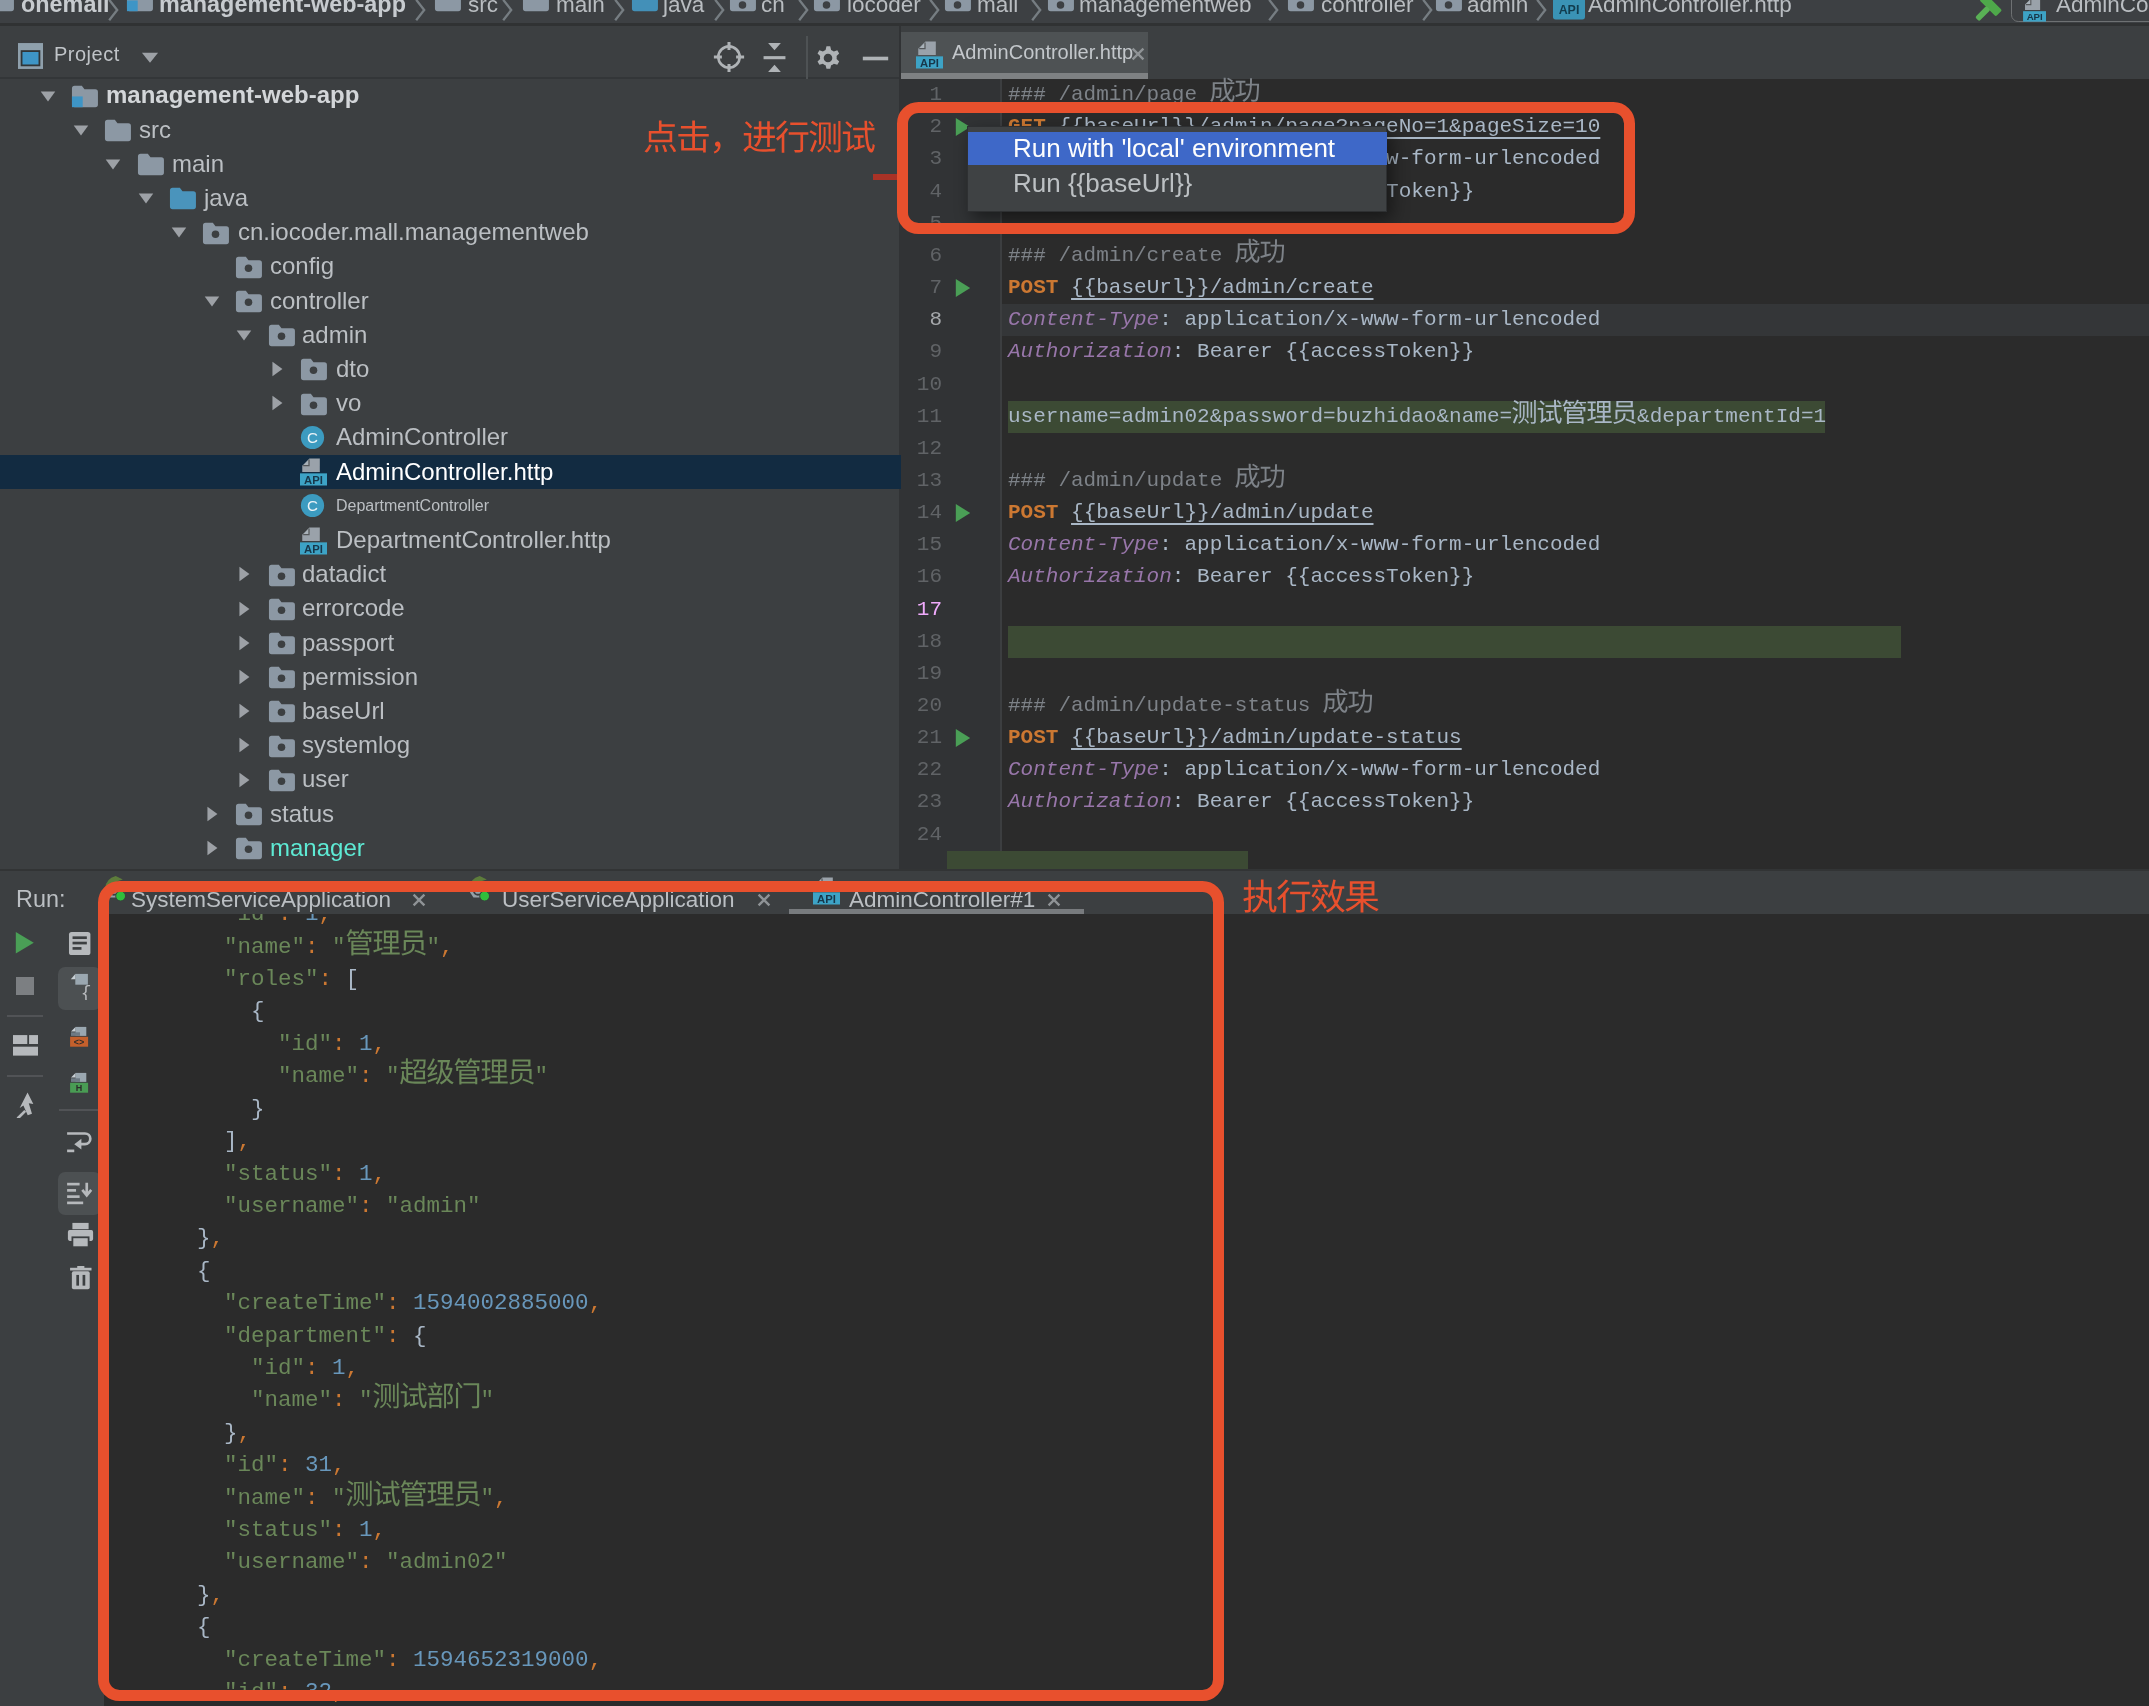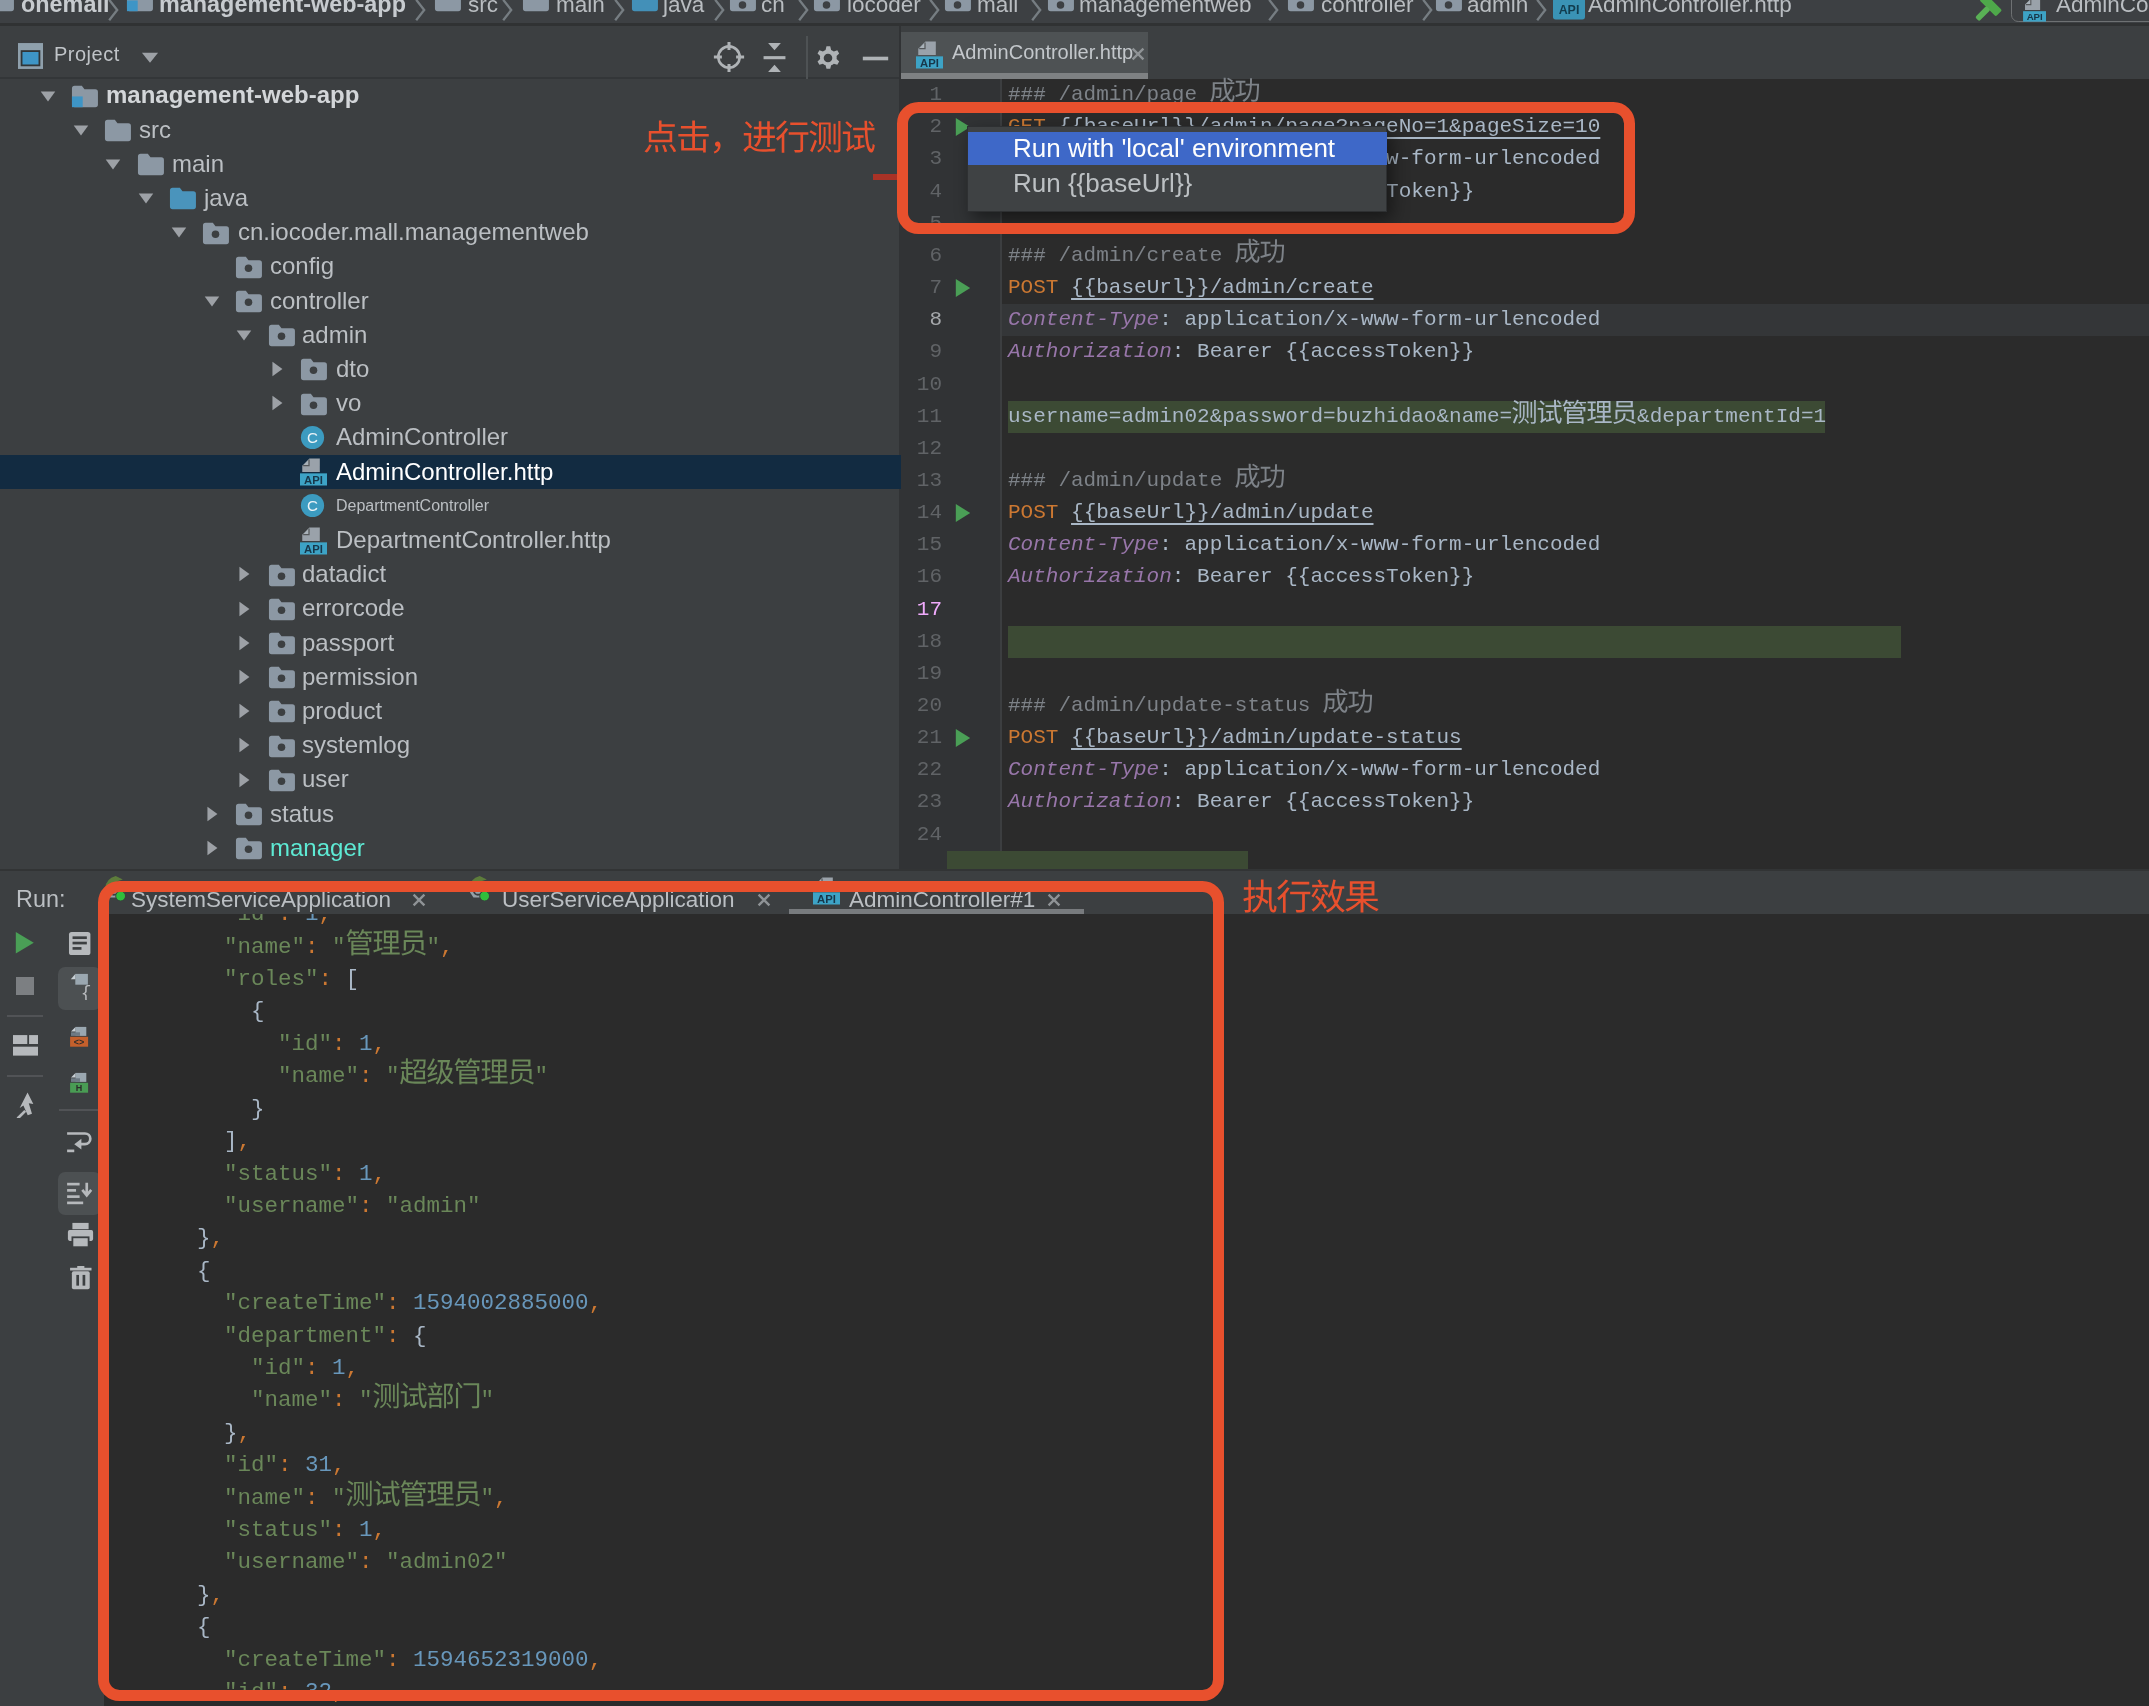--- a/index.html
+++ b/index.html
@@ -1,21 +1,21 @@
 <!DOCTYPE html>
 <html style="font-size:14.4px"><head><meta charset="utf-8"><style>
 *{margin:0;padding:0;box-sizing:border-box}
 html,body{width:2149px;height:1707px;overflow:hidden;background:#2b2b2b}
 #root{position:absolute;width:2149px;height:1707px;font-family:"Liberation Sans",sans-serif;overflow:hidden}
 .abs{position:absolute}
 .cg{display:inline-block;fill:currentColor;overflow:visible}
 .mono{font-family:"Liberation Mono",monospace;white-space:pre}
 .ed{font-size:21px;line-height:32px;height:32px}
 .co{font-size:22.5px;line-height:32px;height:32px}
-.cmt{color:#7d8288}.kw{color:#cc7832;font-weight:400}.url{color:#a9b7c6;text-decoration:underline;text-underline-offset:4.5px}
+.cmt{color:#7d8288}.kw{color:#cc7832;font-weight:700}.url{color:#a9b7c6;text-decoration:underline;text-underline-offset:4.5px}
 .hdr{color:#9876aa;font-style:italic}.val{color:#a9b7c6}
 .k{color:#6a8759}.n{color:#6897bb}.p{color:#a9b7c6}.o{color:#cc7832}
 .num{font-family:"Liberation Mono",monospace;font-size:21px;color:#606366;text-align:right}
 </style></head><body>
 <div id="root">
     <svg width="0" height="0" style="position:absolute">
       <defs>
         <path id="g0" transform="scale(1,-1)" d="M170.92041015625 465.1903076171875H419.3697509765625V395.4088134765625H170.92041015625ZM389.9891357421875 465.1903076171875H462.6707763671875Q462.6707763671875 465.1903076171875 462.6707763671875 459.3502197265625Q462.6707763671875 453.5101318359375 462.47576904296875 445.780029296875Q462.28076171875 438.0499267578125 462.28076171875 433.099853515625Q460.060791015625 320.7301025390625 456.75579833984375 251.2901611328125Q453.4508056640625 181.8502197265625 447.560791015625 145.68017578125Q441.6707763671875 109.5101318359375 430.8907470703125 95.9500732421875Q419.16064453125 81.8798828125 405.4305419921875 75.9298095703125Q391.700439453125 69.979736328125 370.5303955078125 67.419677734375Q351.140380859375 65.2496337890625 319.00543212890625 65.4696044921875Q286.8704833984375 65.6895751953125 250.04052734375 67.51953125Q249.04052734375 83.659912109375 243.5303955078125 103.55535888671875Q238.020263671875 123.4508056640625 229.340087890625 137.64111328125Q263.31982421875 134.421142578125 293.07958984375 133.72613525390625Q322.83935546875 133.0311279296875 335.4493408203125 133.0311279296875Q346.059326171875 133.0311279296875 353.6693115234375 135.11614990234375Q361.279296875 137.201171875 366.6693115234375 143.5911865234375Q374.499267578125 152.8111572265625 378.71923828125 184.27606201171875Q382.939208984375 215.740966796875 385.6591796875 280.19573974609375Q388.379150390625 344.6505126953125 389.9891357421875 452.7301025390625ZM671.099853515625 789.8798828125 716.40087890625 836.0108642578125Q747.8907470703125 820.5709228515625 782.2706298828125 800.240966796875Q816.6505126953125 779.9110107421875 847.0054321289062 759.5810546875Q877.3603515625 739.2510986328125 896.80029296875 721.64111328125L849.7691650390625 670.3900146484375Q831.1092529296875 688 801.0343627929688 709.4149780273438Q770.95947265625 730.8299560546875 737.07958984375 752.0499267578125Q703.19970703125 773.2698974609375 671.099853515625 789.8798828125ZM814.7489013671875 518.5303955078125 889.7706298828125 500Q825.940673828125 304.3900146484375 714.8907470703125 160.12481689453125Q603.8408203125 15.859619140625 450.52099609375 -74.92041015625Q445.40087890625 -66.8502197265625 435.24566650390625 -55.3299560546875Q425.0904541015625 -43.8096923828125 414.65521240234375 -32.2894287109375Q404.219970703125 -20.7691650390625 395.539794921875 -13.47900390625Q547.739501953125 67.40087890625 653.0842895507812 202.6707763671875Q758.4290771484375 337.940673828125 814.7489013671875 518.5303955078125ZM176.700439453125 670.2510986328125H950.9703369140625V596.7894287109375H176.700439453125ZM128.1092529296875 670.2510986328125H206.0810546875V388.16064453125Q206.0810546875 335.04052734375 202.0810546875 273.16534423828125Q198.0810546875 211.2901611328125 187.1910400390625 146.91497802734375Q176.301025390625 82.539794921875 155.10601806640625 22.44464111328125Q133.9110107421875 -37.6505126953125 99.301025390625 -86.820556640625Q93.40087890625 -79.140380859375 81.4906005859375 -69.20513916015625Q69.580322265625 -59.2698974609375 57.47503662109375 -50.22467041015625Q45.3697509765625 -41.179443359375 36.299560546875 -36.83935546875Q78.179443359375 24.6005859375 97.42437744140625 98.79559326171875Q116.6693115234375 172.9906005859375 122.3892822265625 248.57562255859375Q128.1092529296875 324.16064453125 128.1092529296875 389.16064453125ZM543.7489013671875 838.7503662109375H621.720703125Q621.16064453125 700.3509521484375 631.9055786132812 575.26123046875Q642.6505126953125 450.1715087890625 662.92041015625 345.7315673828125Q683.1903076171875 241.2916259765625 711.400146484375 164.7315673828125Q739.6099853515625 88.1715087890625 774.259765625 46.02642822265625Q808.9095458984375 3.88134765625 847.3292236328125 3.88134765625Q869.0390625 3.88134765625 879.5640258789062 46.51629638671875Q890.0889892578125 89.1512451171875 894.0889892578125 188.6910400390625Q906.8892822265625 176.500732421875 925.5296630859375 164.89544677734375Q944.1700439453125 153.2901611328125 959.140380859375 147.780029296875Q952.4102783203125 62.3697509765625 939.5350952148438 14.22467041015625Q926.659912109375 -33.92041015625 903.3346557617188 -53.33538818359375Q880.0093994140625 -72.7503662109375 841.4290771484375 -72.7503662109375Q790.9189453125 -72.7503662109375 749.1638793945312 -38.82525634765625Q707.4088134765625 -4.900146484375 674.6287841796875 56.8900146484375Q641.8487548828125 118.68017578125 617.73876953125 203.27532958984375Q593.6287841796875 287.8704833984375 577.4088134765625 389.7105712890625Q561.1888427734375 491.5506591796875 552.9688720703125 605.380615234375Q544.7489013671875 719.2105712890625 543.7489013671875 838.7503662109375Z"></path>
         <path id="g1" transform="scale(1,-1)" d="M51.07958984375 721.8907470703125H418.8299560546875V650.1591796875H51.07958984375ZM426.240234375 611.3509521484375H901.939208984375V539.4493408203125H426.240234375ZM199.138916015625 693.56005859375H272.9906005859375V192.6099853515625H199.138916015625ZM866.87841796875 611.3509521484375H940.340087890625Q940.340087890625 611.3509521484375 940.340087890625 604.2308349609375Q940.340087890625 597.1107177734375 940.340087890625 588.0155639648438Q940.340087890625 578.92041015625 939.9500732421875 573.580322265625Q933.900146484375 418.92041015625 927.7651977539062 311.200439453125Q921.6302490234375 203.48046875 913.9953002929688 134.28546142578125Q906.3603515625 65.0904541015625 896.140380859375 26.11541748046875Q885.92041015625 -12.859619140625 871.700439453125 -29.6396484375Q855.580322265625 -50.8798828125 837.8502197265625 -58.80499267578125Q820.1201171875 -66.7301025390625 794.3900146484375 -69.2901611328125Q770.219970703125 -71.240234375 729.9750366210938 -71.020263671875Q689.7301025390625 -70.80029296875 646.900146484375 -67.9703369140625Q645.900146484375 -51.6099853515625 639.8049926757812 -30.43450927734375Q633.7098388671875 -9.259033203125 623.2496337890625 6.101318359375Q669.619384765625 2.4913330078125 708.2442016601562 1.38134765625Q746.8690185546875 0.2713623046875 763.259033203125 0.2713623046875Q779.0889892578125 0.2713623046875 788.198974609375 3.35638427734375Q797.3089599609375 6.44140625 805.3089599609375 15.8314208984375Q816.7489013671875 28.661376953125 825.9938354492188 64.88134765625Q835.23876953125 101.101318359375 842.2886962890625 168.84625244140625Q849.338623046875 236.5911865234375 855.3885498046875 341.1910400390625Q861.4384765625 445.7908935546875 866.87841796875 595.16064453125ZM37.6895751953125 181.7908935546875Q87.2496337890625 193.0108642578125 151.919677734375 209.7308349609375Q216.5897216796875 226.4508056640625 288.8697509765625 245.86578369140625Q361.1497802734375 265.28076171875 433.759765625 284.8907470703125L443 213.9891357421875Q341.56005859375 184.59912109375 239.06005859375 155.59912109375Q136.56005859375 126.59912109375 56.43994140625 104.819091796875ZM596.59912109375 823.7503662109375H672.0108642578125Q671.0108642578125 708.3900146484375 667.7058715820312 598.2948608398438Q664.40087890625 488.19970703125 649.7908935546875 388.22467041015625Q635.180908203125 288.2496337890625 602.6559448242188 200.6396484375Q570.1309814453125 113.0296630859375 511.6910400390625 42.22467041015625Q453.2510986328125 -28.580322265625 361.201171875 -80.5303955078125Q356.0810546875 -71.2901611328125 346.81585693359375 -60.3798828125Q337.5506591796875 -49.4696044921875 327.200439453125 -38.83935546875Q316.8502197265625 -28.2091064453125 307.3900146484375 -21.9189453125Q395.31982421875 24.6910400390625 450.22467041015625 90.59588623046875Q505.1295166015625 156.500732421875 535.3994140625 237.820556640625Q565.6693115234375 319.140380859375 578.4142456054688 413.1302490234375Q591.1591796875 507.1201171875 593.379150390625 610.6201171875Q595.59912109375 714.1201171875 596.59912109375 823.7503662109375Z"></path>
         <path id="g2" transform="scale(1,-1)" d="M486.4898681640625 91.739501953125 533.2308349609375 121Q558.500732421875 96.780029296875 585.3556518554688 67.75506591796875Q612.2105712890625 38.7301025390625 635.4555053710938 10.70513916015625Q658.700439453125 -17.31982421875 672.5303955078125 -38.9298095703125L623.83935546875 -72.7503662109375Q610.3994140625 -50.5303955078125 587.5444946289062 -21.61541748046875Q564.6895751953125 7.299560546875 538.2246704101562 37.21453857421875Q511.759765625 67.1295166015625 486.4898681640625 91.739501953125ZM311.979736328125 781.820556640625H649.48046875V156.9095458984375H588.1092529296875V724.1295166015625H371.40087890625V154.179443359375H311.979736328125ZM866.939208984375 827.240234375H928.700439453125V7.180908203125Q928.700439453125 -23.5694580078125 920.5303955078125 -39.69970703125Q912.3603515625 -55.8299560546875 893.68017578125 -64.340087890625Q874.3900146484375 -72.020263671875 841.099853515625 -74.38531494140625Q807.8096923828125 -76.7503662109375 754.859619140625 -76.140380859375Q753.07958984375 -63.7301025390625 746.5444946289062 -45.39471435546875Q740.0093994140625 -27.059326171875 733.279296875 -13.0390625Q773.1591796875 -14.0390625 804.6591796875 -14.0390625Q836.1591796875 -14.0390625 846.939208984375 -13.4290771484375Q866.939208984375 -13.4290771484375 866.939208984375 6.5709228515625ZM729.939208984375 749.80029296875H789.7503662109375V150.6396484375H729.939208984375ZM445.6396484375 652.5101318359375H503.500732421875V297.8690185546875Q503.500732421875 247.6490478515625 496.1107177734375 195.62408447265625Q488.720703125 143.59912109375 467.220703125 93.6591796875Q445.720703125 43.71923828125 404.52569580078125 0.059326171875Q363.3306884765625 -43.6005859375 295.720703125 -78.0904541015625Q292.5506591796875 -71.580322265625 285.820556640625 -62.6201171875Q279.0904541015625 -53.659912109375 271.9703369140625 -44.78472900390625Q264.8502197265625 -35.9095458984375 258.900146484375 -31.5694580078125Q321.3900146484375 0.3603515625 358.85491943359375 38.70513916015625Q396.31982421875 77.0499267578125 415.06475830078125 120.0897216796875Q433.8096923828125 163.1295166015625 439.72467041015625 208.4493408203125Q445.6396484375 253.7691650390625 445.6396484375 298.6490478515625ZM81.179443359375 775.7691650390625 125.92041015625 829.0904541015625Q153.140380859375 815.260498046875 183.92041015625 796.7355346679688Q214.700439453125 778.2105712890625 243.06549072265625 759.6856079101562Q271.4305419921875 741.16064453125 289.2105712890625 725.5506591796875L242.9095458984375 664.8892822265625Q225.9095458984375 681.1092529296875 198.43450927734375 701.0242309570312Q170.95947265625 720.939208984375 140.179443359375 740.5491943359375Q109.3994140625 760.1591796875 81.179443359375 775.7691650390625ZM37.859619140625 506.1092529296875 80.820556640625 559.6505126953125Q108.6505126953125 545.820556640625 139.54052734375 527.9906005859375Q170.4305419921875 510.16064453125 199.2105712890625 492.440673828125Q227.9906005859375 474.720703125 246.7706298828125 460.1107177734375L202.4696044921875 400.4493408203125Q184.859619140625 415.4493408203125 156.4696044921875 434.059326171875Q128.07958984375 452.6693115234375 97.07958984375 471.779296875Q66.07958984375 490.8892822265625 37.859619140625 506.1092529296875ZM58.3494873046875 -27.2496337890625Q78.5694580078125 11.5303955078125 102.20440673828125 64.94537353515625Q125.83935546875 118.3603515625 150.1693115234375 177.55535888671875Q174.499267578125 236.7503662109375 194.1092529296875 292.48046875L254.16064453125 252.859619140625Q236.3306884765625 200.6895751953125 214.47576904296875 144.16461181640625Q192.620849609375 87.6396484375 169.76593017578125 33.5296630859375Q146.9110107421875 -20.580322265625 125.6910400390625 -67.3104248046875Z"></path>
@@ -319,21 +319,21 @@
         <circle cx="15" cy="16" r="4.2" fill="#3c3f41"></circle>
       </svg>
       <div class="abs" style="left:302px;top:660px;height:34px;line-height:34px;font-size:24px;color:#bbbfc3;white-space:nowrap">permission</div>
       <svg class="abs" style="left:234px;top:701px" width="20" height="20" viewBox="0 0 22 22">
         <path d="M6 3 L17 11 L6 19 Z" fill="#9da1a6"></path>
       </svg>
       <svg class="abs" style="left:268px;top:698px" width="27" height="25" viewBox="0 0 30 27.900000000000002">
         <path d="M1 6 q0-3 3-3 h8 l3 4 h12 q3 0 3 3 v14 q0 3-3 3 H4 q-3 0-3-3 z" fill="#8c98a4"></path>
         <circle cx="15" cy="16" r="4.2" fill="#3c3f41"></circle>
       </svg>
-      <div class="abs" style="left:302px;top:694px;height:34px;line-height:34px;font-size:24px;color:#bbbfc3;white-space:nowrap">product</div>
+      <div class="abs" style="left:302px;top:694px;height:34px;line-height:34px;font-size:24px;color:#bbbfc3;white-space:nowrap">baseUrl</div>
       <svg class="abs" style="left:234px;top:735px" width="20" height="20" viewBox="0 0 22 22">
         <path d="M6 3 L17 11 L6 19 Z" fill="#9da1a6"></path>
       </svg>
       <svg class="abs" style="left:268px;top:733px" width="27" height="25" viewBox="0 0 30 27.900000000000002">
         <path d="M1 6 q0-3 3-3 h8 l3 4 h12 q3 0 3 3 v14 q0 3-3 3 H4 q-3 0-3-3 z" fill="#8c98a4"></path>
         <circle cx="15" cy="16" r="4.2" fill="#3c3f41"></circle>
       </svg>
       <div class="abs" style="left:302px;top:728px;height:34px;line-height:34px;font-size:24px;color:#bbbfc3;white-space:nowrap">systemlog</div>
       <svg class="abs" style="left:234px;top:770px" width="20" height="20" viewBox="0 0 22 22">
         <path d="M6 3 L17 11 L6 19 Z" fill="#9da1a6"></path>

